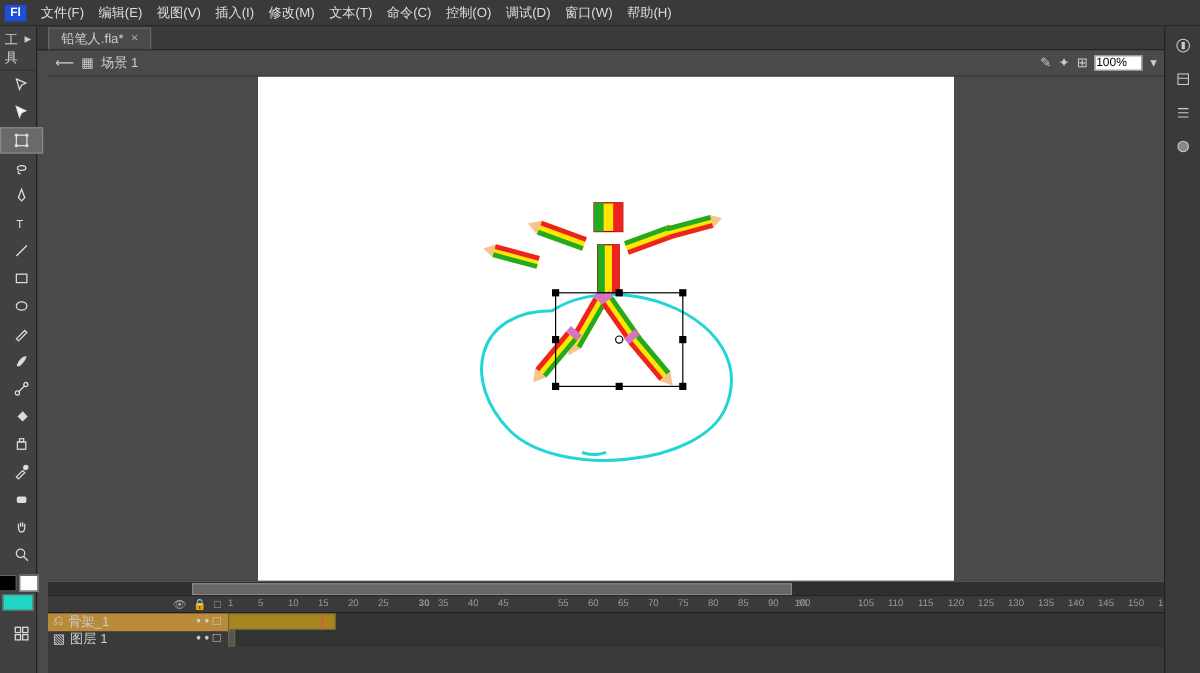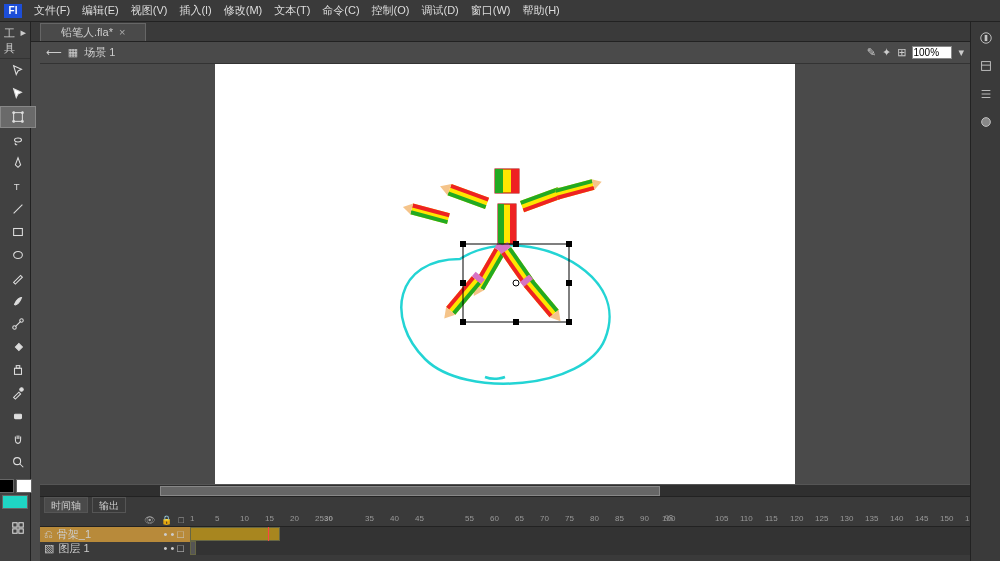--- a/index.html
+++ b/index.html
@@ -1,21 +1,21 @@
 <!DOCTYPE html>
 <html><head>
 <meta charset="utf-8">
 <style>
 *{margin:0;padding:0;box-sizing:border-box;font-family:"Microsoft YaHei",sans-serif;font-size:11px;color:#ccc;user-select:none}
 body{width:1000px;height:561px;background:#4a4a4a;overflow:hidden;position:relative}
 .menubar{height:22px;background:#3a3a3a;display:flex;align-items:center;padding-left:4px;border-bottom:1px solid #222}
 .fl-logo{width:18px;height:14px;background:#1d4ed8;color:#fff;font-weight:bold;display:flex;align-items:center;justify-content:center;margin-right:6px;font-size:10px}
 .menu-item{padding:0 6px;cursor:pointer;color:#ddd}
 .tabbar{height:20px;background:#3a3a3a;display:flex;align-items:center;padding-left:40px;border-bottom:1px solid #222}
-.tab{background:#4a4a4a;border:1px solid #666;border-bottom:none;padding:1px 20px;display:flex;align-items:center;gap:6px;font-size:10px}
+.tab{background:#4a4a4a;border:1px solid #666;border-bottom:none;padding:1px 10px;display:flex;align-items:center;gap:6px;font-size:10px}
 .tab .x{cursor:pointer;color:#aaa}
 .scenebar{height:22px;background:#4a4a4a;display:flex;align-items:center;padding:0 6px;margin-left:40px;margin-right:30px;justify-content:space-between;border-bottom:1px solid #333}
 .scenebar .left{display:flex;align-items:center;gap:6px;font-size:10px;color:#ccc}
 .scenebar .right{display:flex;align-items:center;gap:6px}
 .zoom{background:#fff;color:#000;padding:0 0;border:1px solid #888;font-size:10px;width:40px}
 .toolbar{position:absolute;left:0;top:22px;width:31px;bottom:0;background:#414141;border-right:1px solid #222;padding-top:2px}
 .tool-head{font-size:9px;color:#bbb;padding:2px 4px;border-bottom:1px solid #333;display:flex;justify-content:space-between}
 .tool{width:36px;height:22px;display:flex;align-items:center;justify-content:center;margin:1px auto;cursor:pointer;color:#ddd}
 .tool.active{background:#6a6a6a;border:1px solid #888}
 .tool svg{width:14px;height:14px;stroke:#ddd;fill:none;stroke-width:1.2}
@@ -328,38 +328,34 @@
       </svg>
     </div>
   <div class="panel-icon">
       <svg viewBox="0 0 16 16">
         <circle cx="8" cy="8" r="5" fill="#888"></circle>
       </svg>
     </div>
 </div>
 
 <div class="bottom">
-  <div class="panel-tabs">
-    <div class="ptab">时间轴</div>
-    <div class="ptab" style="background:#3a3a3a">输出</div>
-  </div>
   <div class="tl-head">
     <div class="layer-col">
       <span>👁</span>
       <span>🔒</span>
       <span>□</span>
     </div>
     <div class="ruler" id="ruler">
         <span class="tick" style="left: 0px;">1</span>
         <span class="tick" style="left: 25px;">5</span>
         <span class="tick" style="left: 50px;">10</span>
         <span class="tick" style="left: 75px;">15</span>
         <span class="tick" style="left: 100px;">20</span>
         <span class="tick" style="left: 125px;">25</span>
-        <span class="tick" style="left: 134px; font-weight: bold;">30</span>
+        <span class="tick" style="left: 159px; font-weight: bold;">30</span>
         <span class="tick" style="left: 175px;">35</span>
         <span class="tick" style="left: 200px;">40</span>
         <span class="tick" style="left: 225px;">45</span>
         <span class="tick" style="left: 250px; margin-top: 37px;">50</span>
         <span class="tick" style="left: 275px;">55</span>
         <span class="tick" style="left: 300px;">60</span>
         <span class="tick" style="left: 325px;">65</span>
         <span class="tick" style="left: 350px;">70</span>
         <span class="tick" style="left: 375px;">75</span>
         <span class="tick" style="left: 400px;">80</span>

